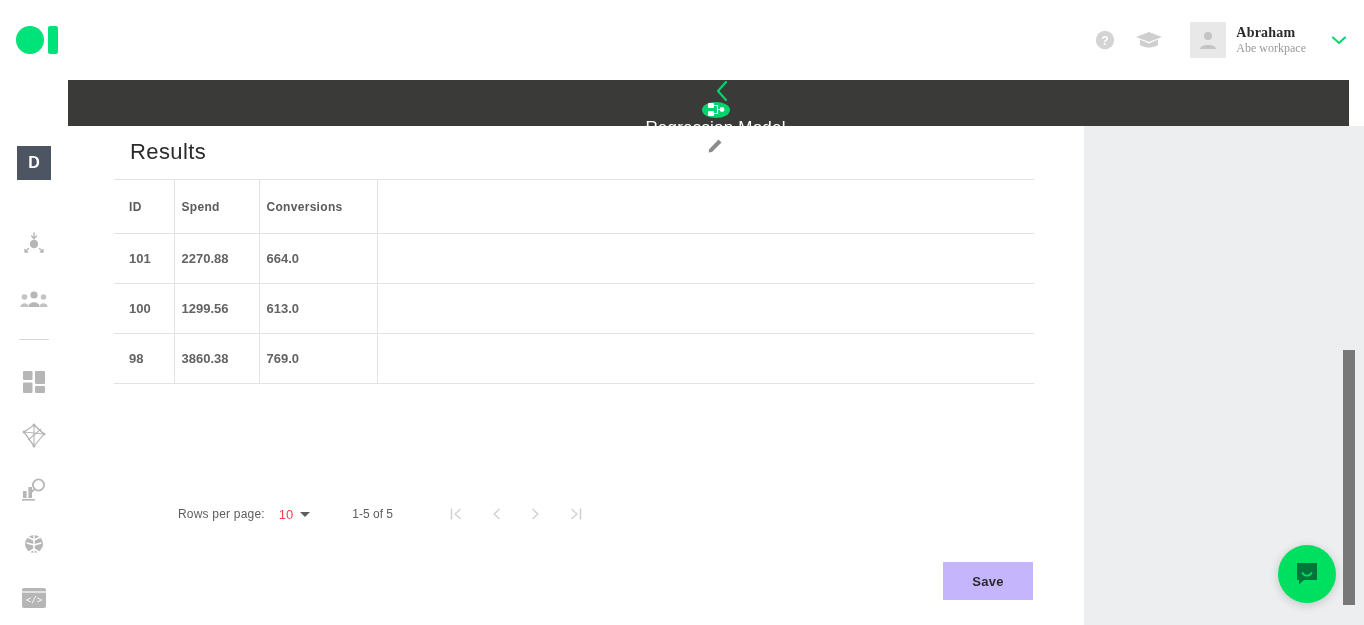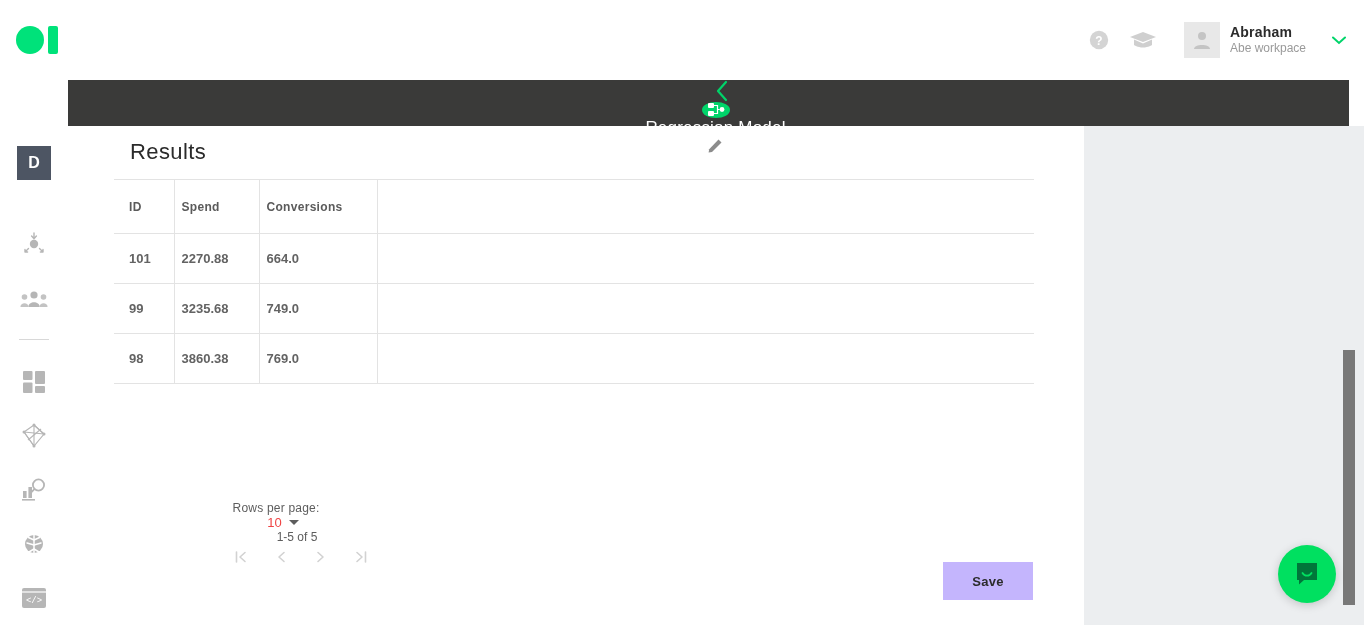--- a/index.html
+++ b/index.html
@@ -29,20 +29,21 @@
     position: absolute; right: 0; top: 0; height: 80px;
     display: flex; align-items: center; gap: 0;
   }
   .help-icon, .edu-icon {
     width: 44px; height: 44px; display: flex; align-items: center; justify-content: center;
     cursor: pointer;
   }
   .user-block {
     display: flex; align-items: center; gap: 10px; padding: 0 18px 0 7px; cursor: pointer;
     margin-left: 12px;
+    font-family: Liberation Serif, serif;
   }
   .avatar {
     width: 36px; height: 36px; background: #e8e8e8; display: flex;
     align-items: center; justify-content: center;
   }
   .user-names { line-height: 1.25; }
   .user-name { font-size: 14px; font-weight: bold; color: #2b2b2b; letter-spacing: .2px; }
   .user-ws { font-size: 12px; color: #9a9a9a; text-align: center; }
   .user-chevron { margin-left: 16px; }
 
@@ -123,21 +124,21 @@
     height: 50px; font-size: 13px; color: #636363; font-weight: bold;
   }
   .col-id   { width: 60px;  padding-left: 15px; border-right: 1px solid #e3e3e3; }
   .col-sp   { width: 85px;  padding-left: 7px; border-right: 1px solid #e3e3e3; }
   .col-cv   { width: 118px; padding-left: 7px; border-right: 1px solid #e3e3e3; }
   .col-fill { width: 657px; }
   thead .col-fill { border-right: none; }
 
   .pager {
     position: absolute; left: 110px; top: 375px;
-    display: flex; align-items: center; font-size: 12px; color: #5d5d5d; flex-direction: column;
+    display: flex; align-items: center; font-size: 12px; color: #5d5d5d;
   }
   .pager-label { letter-spacing: .2px; }
   .pager-rpp {
     margin-left: 14px; display: flex; align-items: center; gap: 7px;
     font-size: 13px; color: #ef4444; cursor: pointer;
   }
   .caret-down {
     width: 0; height: 0; border-left: 5px solid transparent;
     border-right: 5px solid transparent; border-top: 5px solid #5d5d5d;
   }
@@ -347,23 +348,23 @@
         </tr>
       </thead>
       <tbody>
         <tr>
           <td class="col-id">101</td>
           <td class="col-sp">2270.88</td>
           <td class="col-cv">664.0</td>
           <td class="col-fill"></td>
         </tr>
         <tr>
-          <td class="col-id">99</td>
-          <td class="col-sp">3235.68</td>
-          <td class="col-cv">749.0</td>
+          <td class="col-id">100</td>
+          <td class="col-sp">1299.56</td>
+          <td class="col-cv">613.0</td>
           <td class="col-fill"></td>
         </tr>
         <tr>
           <td class="col-id">98</td>
           <td class="col-sp">3860.38</td>
           <td class="col-cv">769.0</td>
           <td class="col-fill"></td>
         </tr>
       </tbody>
     </table>

